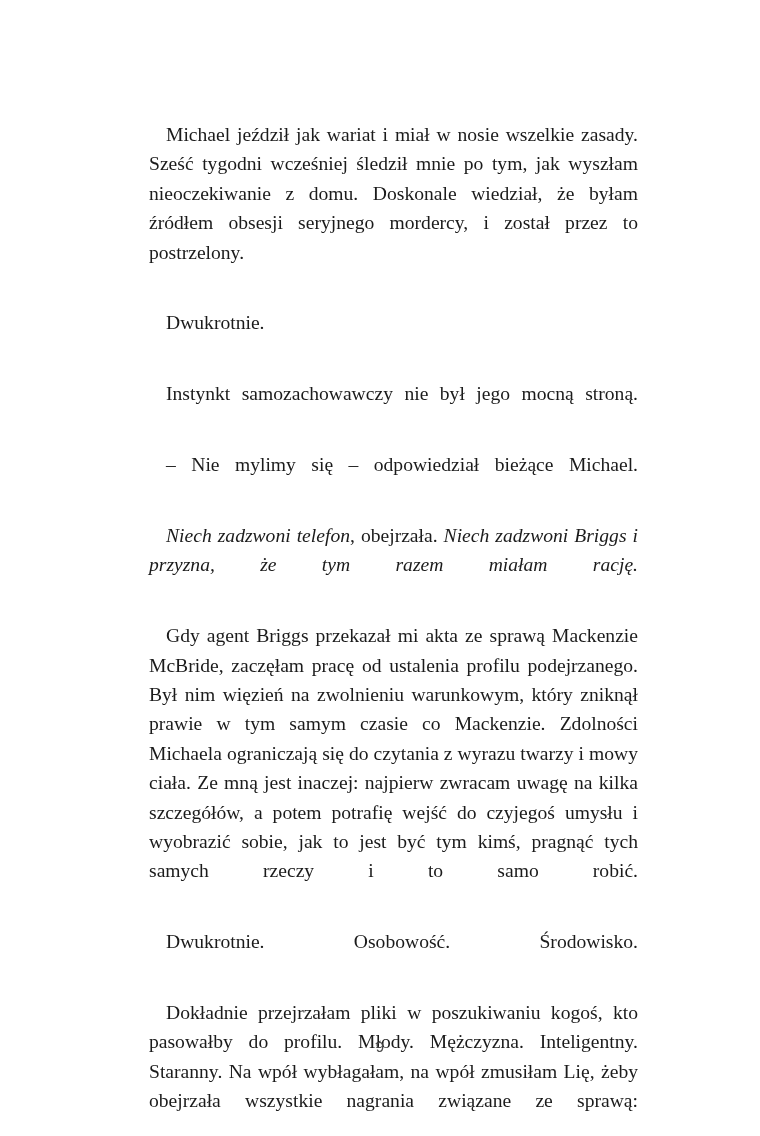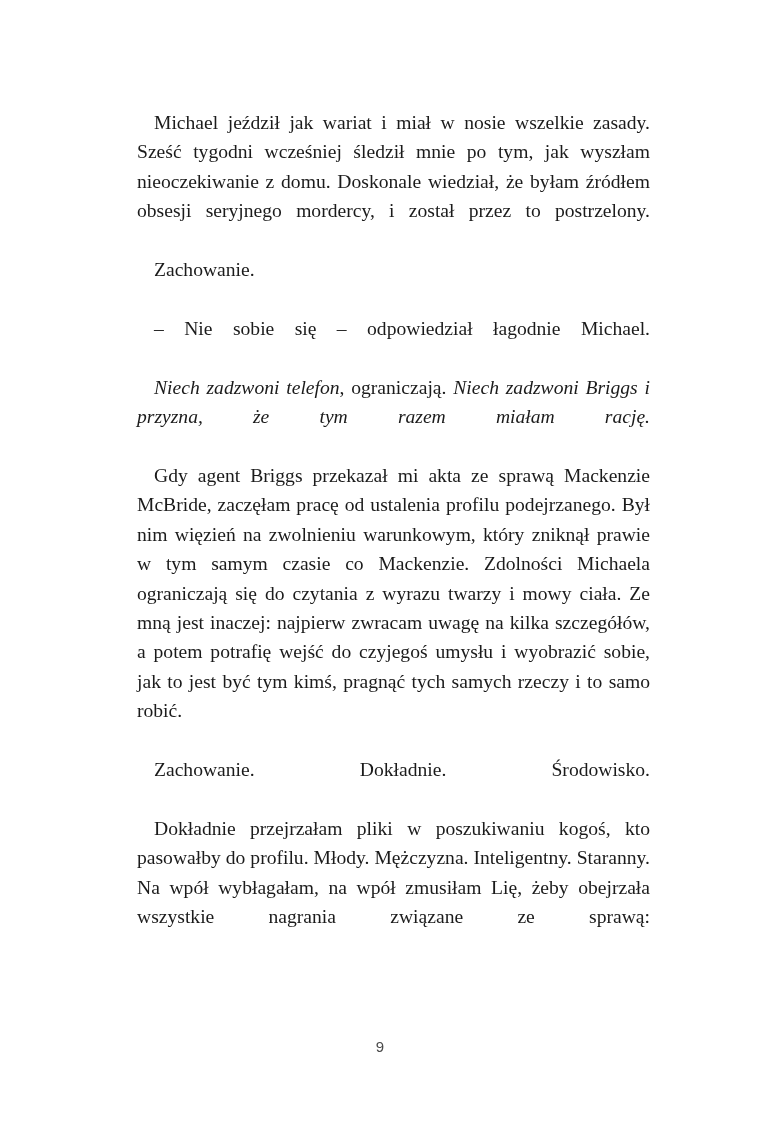--- a/index.html
+++ b/index.html
@@ -25,21 +25,21 @@
     font-family: "Liberation Serif", "DejaVu Serif", serif;
     font-size: 19.6px;
     line-height: 29.4px;
     color: #1b1b1b;
     text-align: justify;
     text-justify: inter-word;
     -webkit-font-smoothing: antialiased;
   }
 
   .para {
-    margin: 0;
+    margin: 12px;
     text-indent: 17px;
     text-align: justify;
     hyphens: manual;
   }
 
   
   .para::after {
     content: "";
     display: inline-block;
     width: 100%;
@@ -63,31 +63,32 @@
 </style>
 </head>
 <body>
 
 <div class="page">
 
   <div class="text-block">
 
     <p class="para">Michael jeździł jak wariat i miał w nosie wszelkie zasady. Sześć tygodni wcześniej śledził mnie po tym, jak wyszłam nieoczekiwanie z domu. Doskonale wiedział, że byłam źródłem obsesji seryjnego mordercy, i został przez to postrzelony.</p>
 
-    <p class="para">Zachowanie.</p>
+    <p class="para">Dwukrotnie.</p>
+
+    <p class="para">Instynkt samozachowawczy nie był jego mocną stroną.</p>
 
 
+    <p class="para">– Nie mylimy się – odpowiedział bieżące Michael.</p>
 
-    <p class="para">– Nie sobie się – odpowiedział łagodnie Michael.</p>
-
-    <p class="para"><em class="ital">Niech zadzwoni telefon</em><span>, ograniczają. </span><em class="ital">Niech zadzwoni Briggs i przyzna, że tym razem miałam rację.</em></p>
+    <p class="para"><em class="ital">Niech zadzwoni telefon</em><span>, obejrzała. </span><em class="ital">Niech zadzwoni Briggs i przyzna, że tym razem miałam rację.</em></p>
 
     <p class="para">Gdy agent Briggs przekazał mi akta ze sprawą Mackenzie McBride, zaczęłam pracę od ustalenia profilu podejrzanego. Był nim więzień na zwolnieniu warunkowym, który zniknął prawie w tym samym czasie co Mackenzie. Zdolności Michaela ograniczają się do czytania z wyrazu twarzy i mowy ciała. Ze mną jest inaczej: najpierw zwracam uwagę na kilka szczegółów, a potem potrafię wejść do czyjegoś umysłu i wyobrazić sobie, jak to jest być tym kimś, pragnąć tych samych rzeczy i to samo robić.</p>
 
-    <p class="para">Zachowanie. Dokładnie. Środowisko.</p>
+    <p class="para">Dwukrotnie. Osobowość. Środowisko.</p>
 
 
     <p class="para">Dokładnie przejrzałam pliki w poszukiwaniu kogoś, kto pasowałby do profilu. Młody. Mężczyzna. Inteligentny. Staranny. Na wpół wybłagałam, na wpół zmusiłam Lię, żeby obejrzała wszystkie nagrania związane ze sprawą:</p>
 
   </div>
 
   <div class="folio">9</div>
 
 </div>
 

